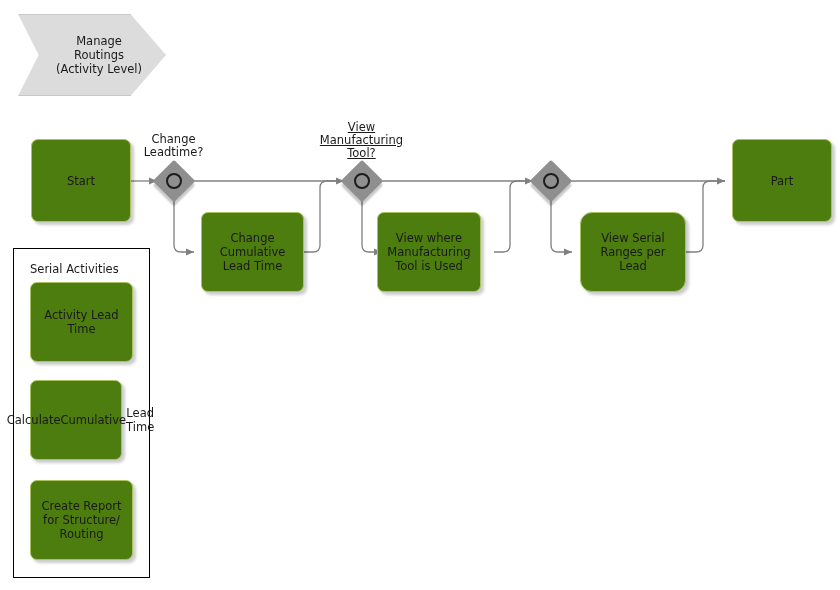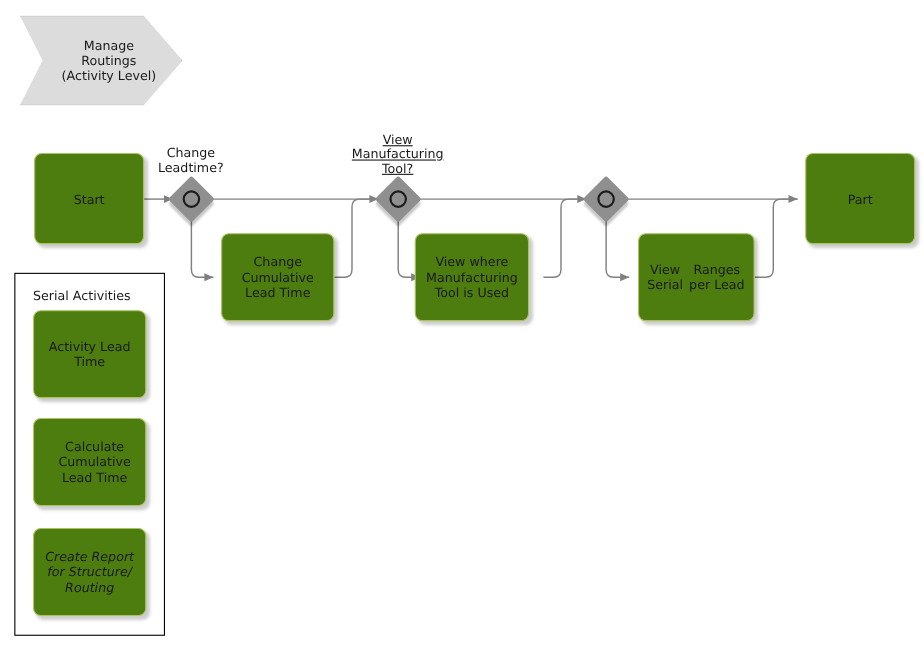--- a/index.html
+++ b/index.html
@@ -193,21 +193,21 @@
     <span>Cumulative</span>
     <span>Lead Time</span>
   </div>
 
   <div class="node" style="left:377px; top:212px; width:104px; height:80px; flex-direction:column;">
     <span>View where</span>
     <span>Manufacturing</span>
     <span>Tool is Used</span>
   </div>
 
-  <div class="node" style="left:580px; top:212px; width:106px; height:80px; flex-direction:row;">
+  <div class="node" style="left:580px; top:212px; width:106px; height:80px; flex-direction:column;border-radius:12px;">
     <span>View Serial</span>
     <span>Ranges per Lead</span>
   </div>
 
   <div class="gwlabel" style="left:117px; top:133px; width:113px;">
     <div>Change</div>
     <div>Leadtime?</div>
   </div>
   <div class="gateway" style="left:157px; top:164px;">
     <div class="dia"></div>
@@ -230,25 +230,25 @@
   </div>
 
   <div class="panel"></div>
   <div class="panel-title">Serial Activities</div>
 
   <div class="node" style="left:30px; top:282px; width:103px; height:80px; flex-direction:column;">
     <span>Activity Lead</span>
     <span>Time</span>
   </div>
 
-  <div class="node" style="left:30px; top:380px; width:103px; height:80px; flex-direction:column;padding-left:14px;">
+  <div class="node" style="left:30px; top:380px; width:92px; height:80px; flex-direction:row;padding-left:14px;">
     <span>Calculate</span>
     <span>Cumulative</span>
     <span>Lead Time</span>
   </div>
 
-  <div class="node" style="left:30px; top:480px; width:103px; height:80px; flex-direction:column;font-style:italic;">
+  <div class="node" style="left:30px; top:480px; width:103px; height:80px; flex-direction:column;">
     <span>Create Report</span>
     <span>for Structure/</span>
     <span>Routing</span>
   </div>
 
 </div>
 
 </body></html>

